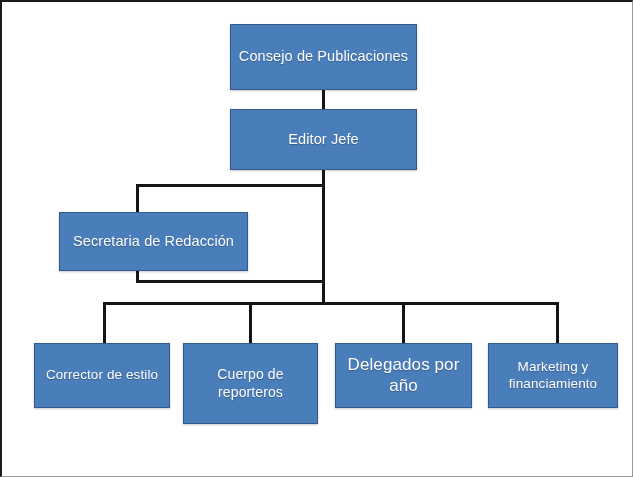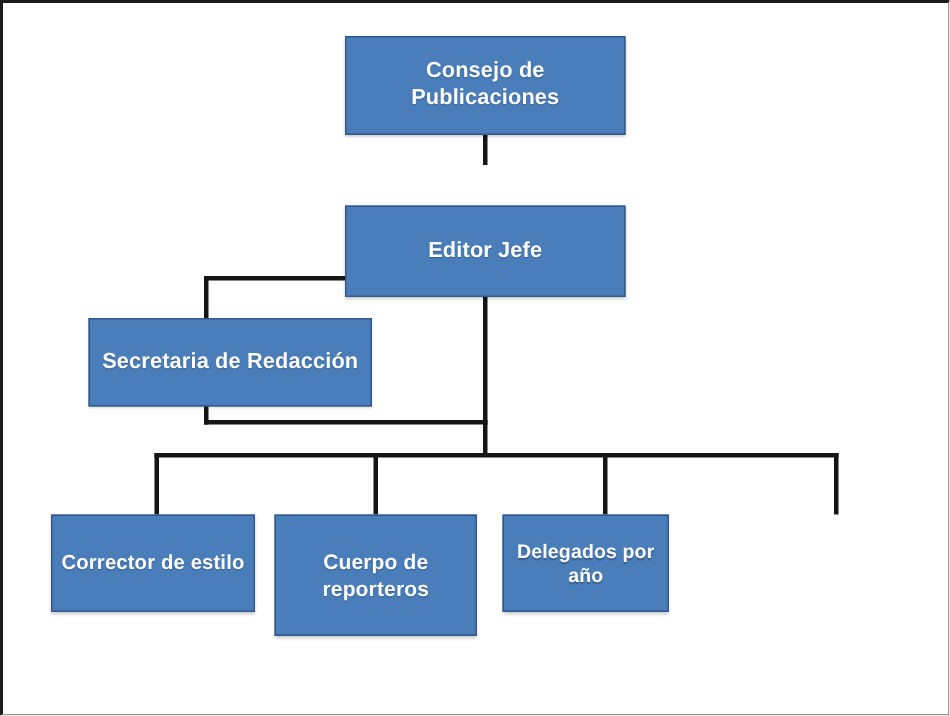--- a/index.html
+++ b/index.html
@@ -38,42 +38,42 @@
   .conn-v { width: 3px; }
   .conn-h { height: 3px; }
 
   
   .node {
     position: absolute;
     box-sizing: border-box;
     background: #4a7ebb;
     border: 1px solid #33588c;
     color: #ffffff;
-    font-weight: bold;
+    font-weight: normal;
     display: flex;
     align-items: center;
     justify-content: center;
     text-align: center;
     line-height: 1.22;
     letter-spacing: 0.1px;
     text-shadow: 0 1px 1px rgba(0,0,0,0.28);
     box-shadow: 0 1px 2px rgba(0,0,0,0.22);
     z-index: 3;
   }
   .node .node-label {
     display: block;
     padding: 0 6px;
   }
   
   #node-consejo      { left: 228px; top: 22px;  width: 187px; height: 66px; font-size: 14.5px; }
-  #node-editor       { left: 228px; top: 107px; width: 187px; height: 61px; font-size: 14.5px; margin-top: 28px; }
+  #node-editor       { left: 228px; top: 107px; width: 187px; height: 61px; font-size: 14.5px; }
   #node-secretaria   { left: 57px;  top: 200px; width: 189px; height: 59px; font-size: 14.5px; margin-top: 10px; }
   #node-corrector    { left: 32px;  top: 341px; width: 136px; height: 65px; font-size: 13.5px; }
   #node-reporteros   { left: 181px; top: 341px; width: 135px; height: 81px; font-size: 14px; text-align: center; }
-  #node-delegados    { left: 333px; top: 341px; width: 111px; height: 65px; font-size: 13px; }
+  #node-delegados    { left: 333px; top: 341px; width: 137px; height: 65px; font-size: 17px; }
   #node-marketing    { left: 486px; top: 341px; width: 130px; height: 65px; font-size: 13.5px; }
 </style>
 </head>
 <body>
 
 <div id="page">
   <div id="chart-canvas">
 
     <div class="conn conn-v" style="left:320px; top:88px; height:20px;"></div>
 
@@ -109,15 +109,18 @@
     </div>
 
     <div class="node" id="node-reporteros">
       <span class="node-label">Cuerpo de reporteros</span>
     </div>
 
     <div class="node" id="node-delegados">
       <span class="node-label">Delegados por año</span>
     </div>
 
+    <div class="node" id="node-marketing">
+      <span class="node-label">Marketing y financiamiento</span>
+    </div>
 
   </div>
 </div>
 
 </body></html>

